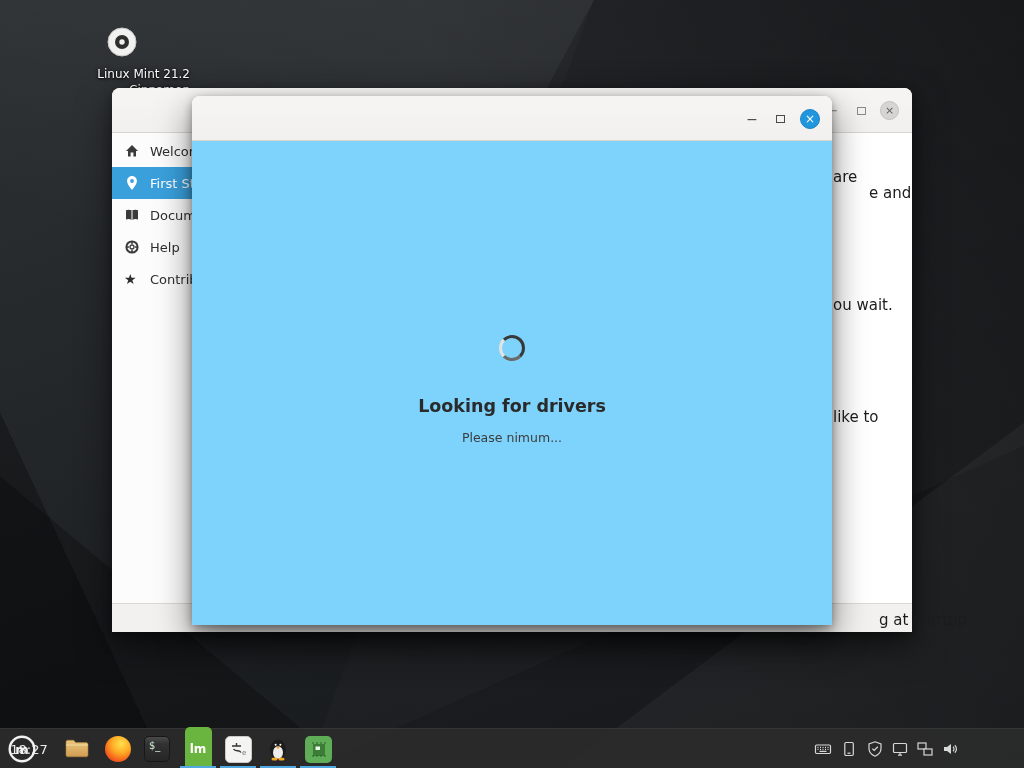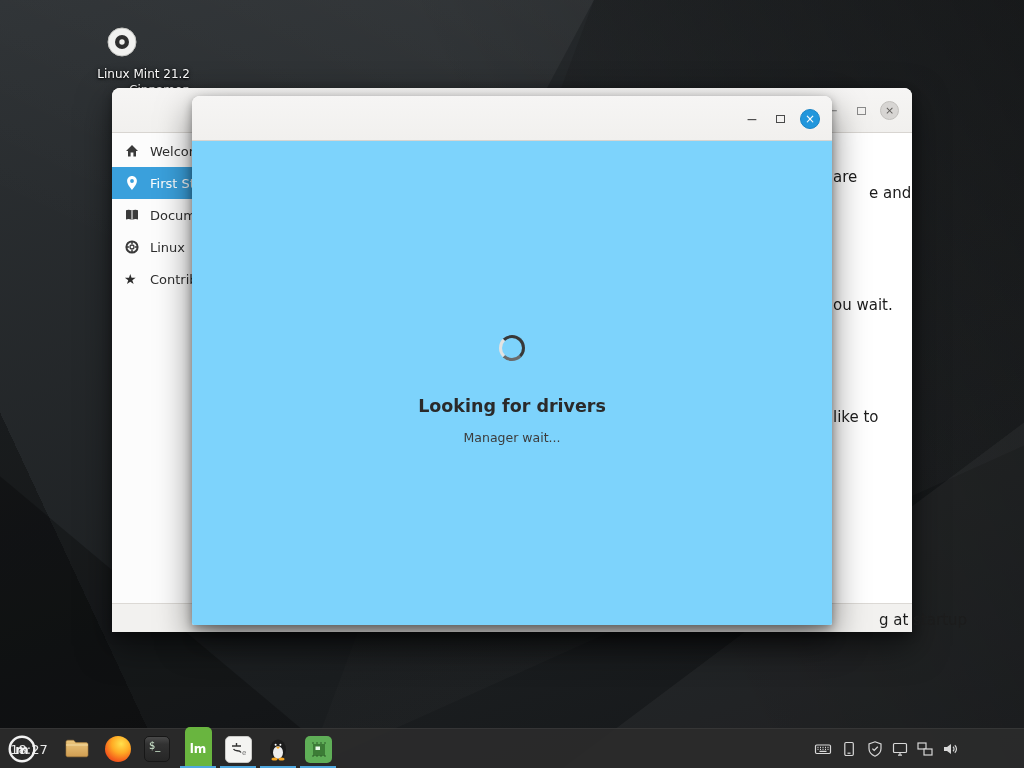--- a/index.html
+++ b/index.html
@@ -142,21 +142,21 @@
         <span class="sb-label">Documentation</span>
       </div>
       <div class="sb-item">
         <span class="sb-icon">
           <svg width="16" height="16" viewBox="0 0 16 16">
               <circle cx="8" cy="8" r="5.6" fill="none" stroke="#3a3a3a" stroke-width="2"></circle>
               <circle cx="8" cy="8" r="2" fill="none" stroke="#3a3a3a" stroke-width="1.3"></circle>
               <path d="M8 2.3 V5 M8 11 V13.7 M2.3 8 H5 M11 8 H13.7" stroke="#3a3a3a" stroke-width="1.5"></path>
             </svg>
         </span>
-        <span class="sb-label">Linux</span>
+        <span class="sb-label">Help</span>
       </div>
       <div class="sb-item">
         <span class="sb-icon">
             <span class="sb-star">★</span>
           </span>
         <span class="sb-label">Contribute</span>
       </div>
     </div>
 
     <div class="wl-content">
@@ -181,21 +181,21 @@
             <span class="maxbox"></span>
           </span>
         <span class="dm-close">
             <span class="closex">×</span>
           </span>
       </div>
     </div>
     <div class="dm-body">
       <div class="spinner"></div>
       <div class="dm-heading">Looking for drivers</div>
-      <div class="dm-subtext">Manager wait...</div>
+      <div class="dm-subtext">Please nimum...</div>
     </div>
   </div>
 
   <div class="taskbar">
 
     <div class="tb-abs menu-btn">
       <svg width="30" height="30" viewBox="0 0 30 30">
         <circle cx="15" cy="15" r="12.3" fill="none" stroke="#f2f2f2" stroke-width="2.4"></circle>
         <text x="15" y="19.6" font-size="13" font-weight="bold" fill="#f2f2f2" text-anchor="middle">m</text>
       </svg>

